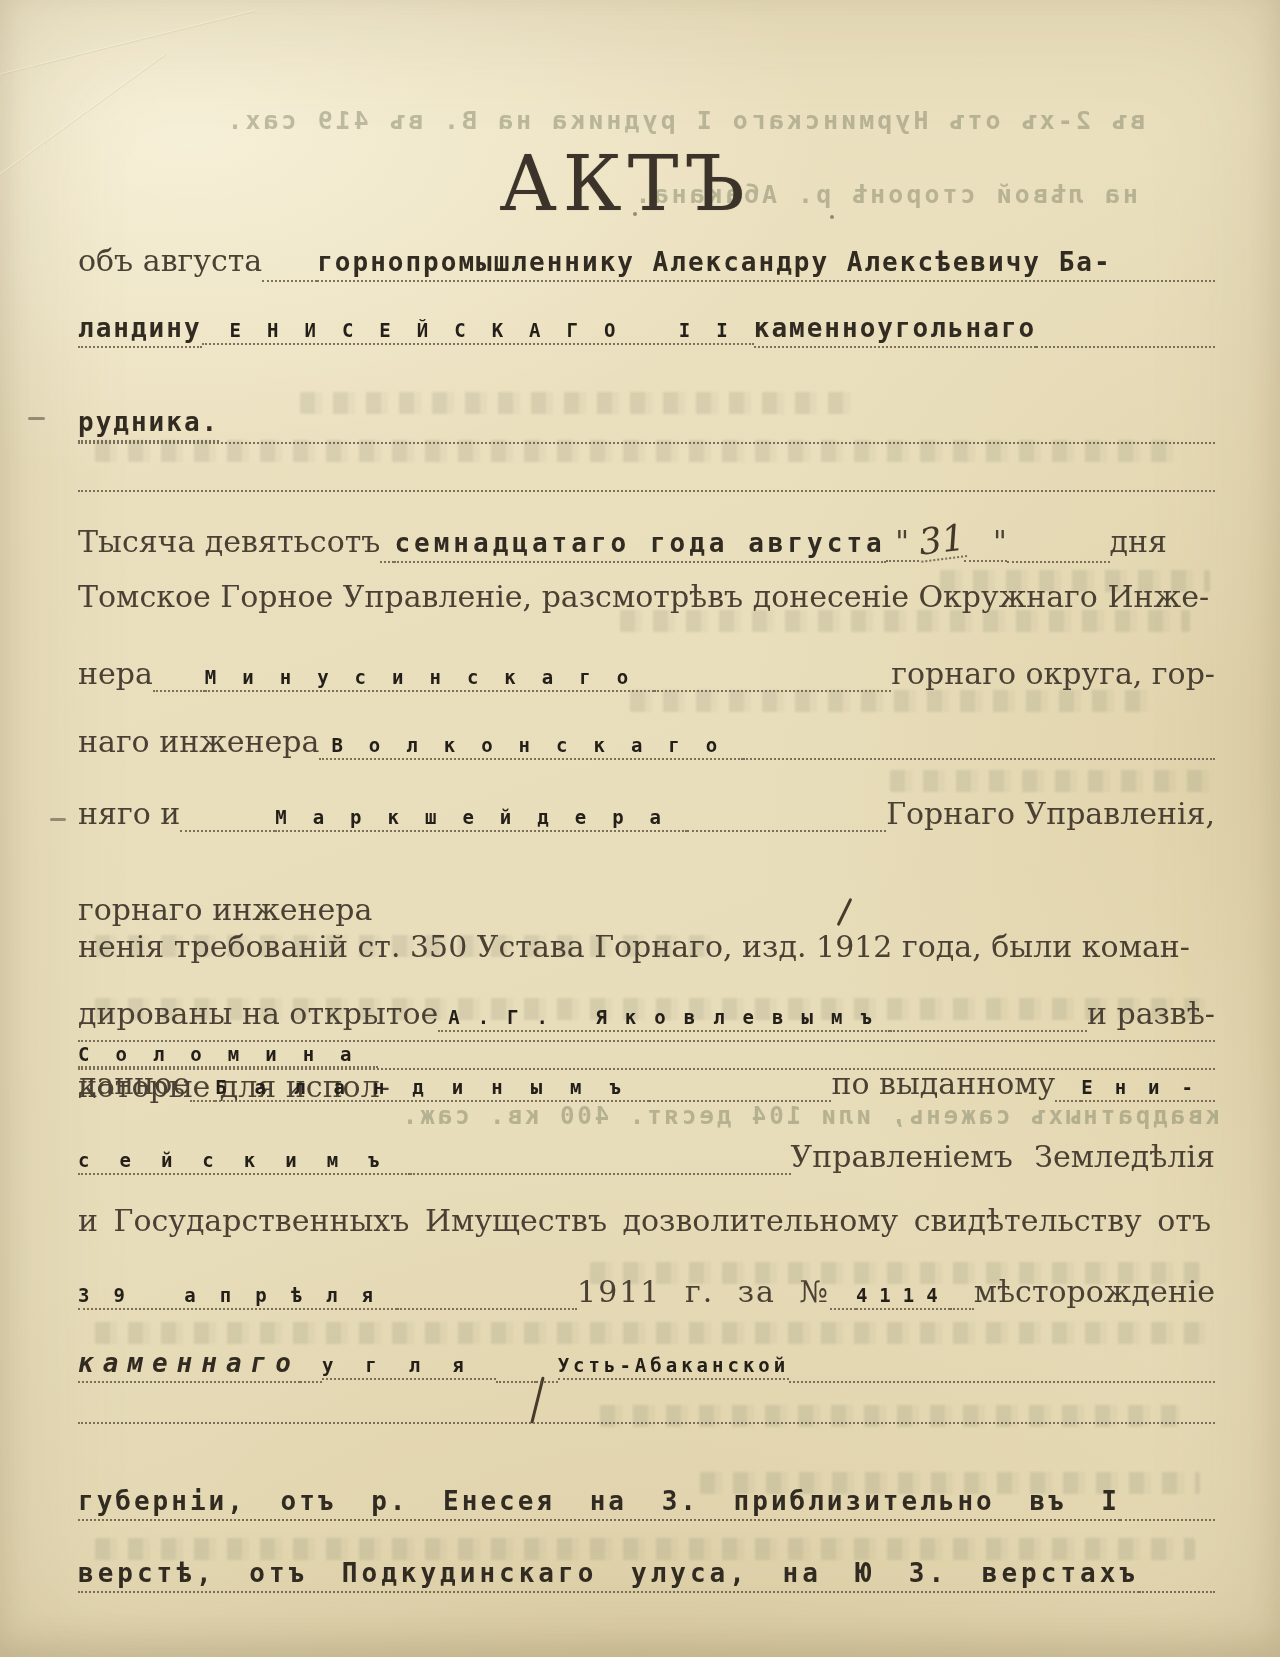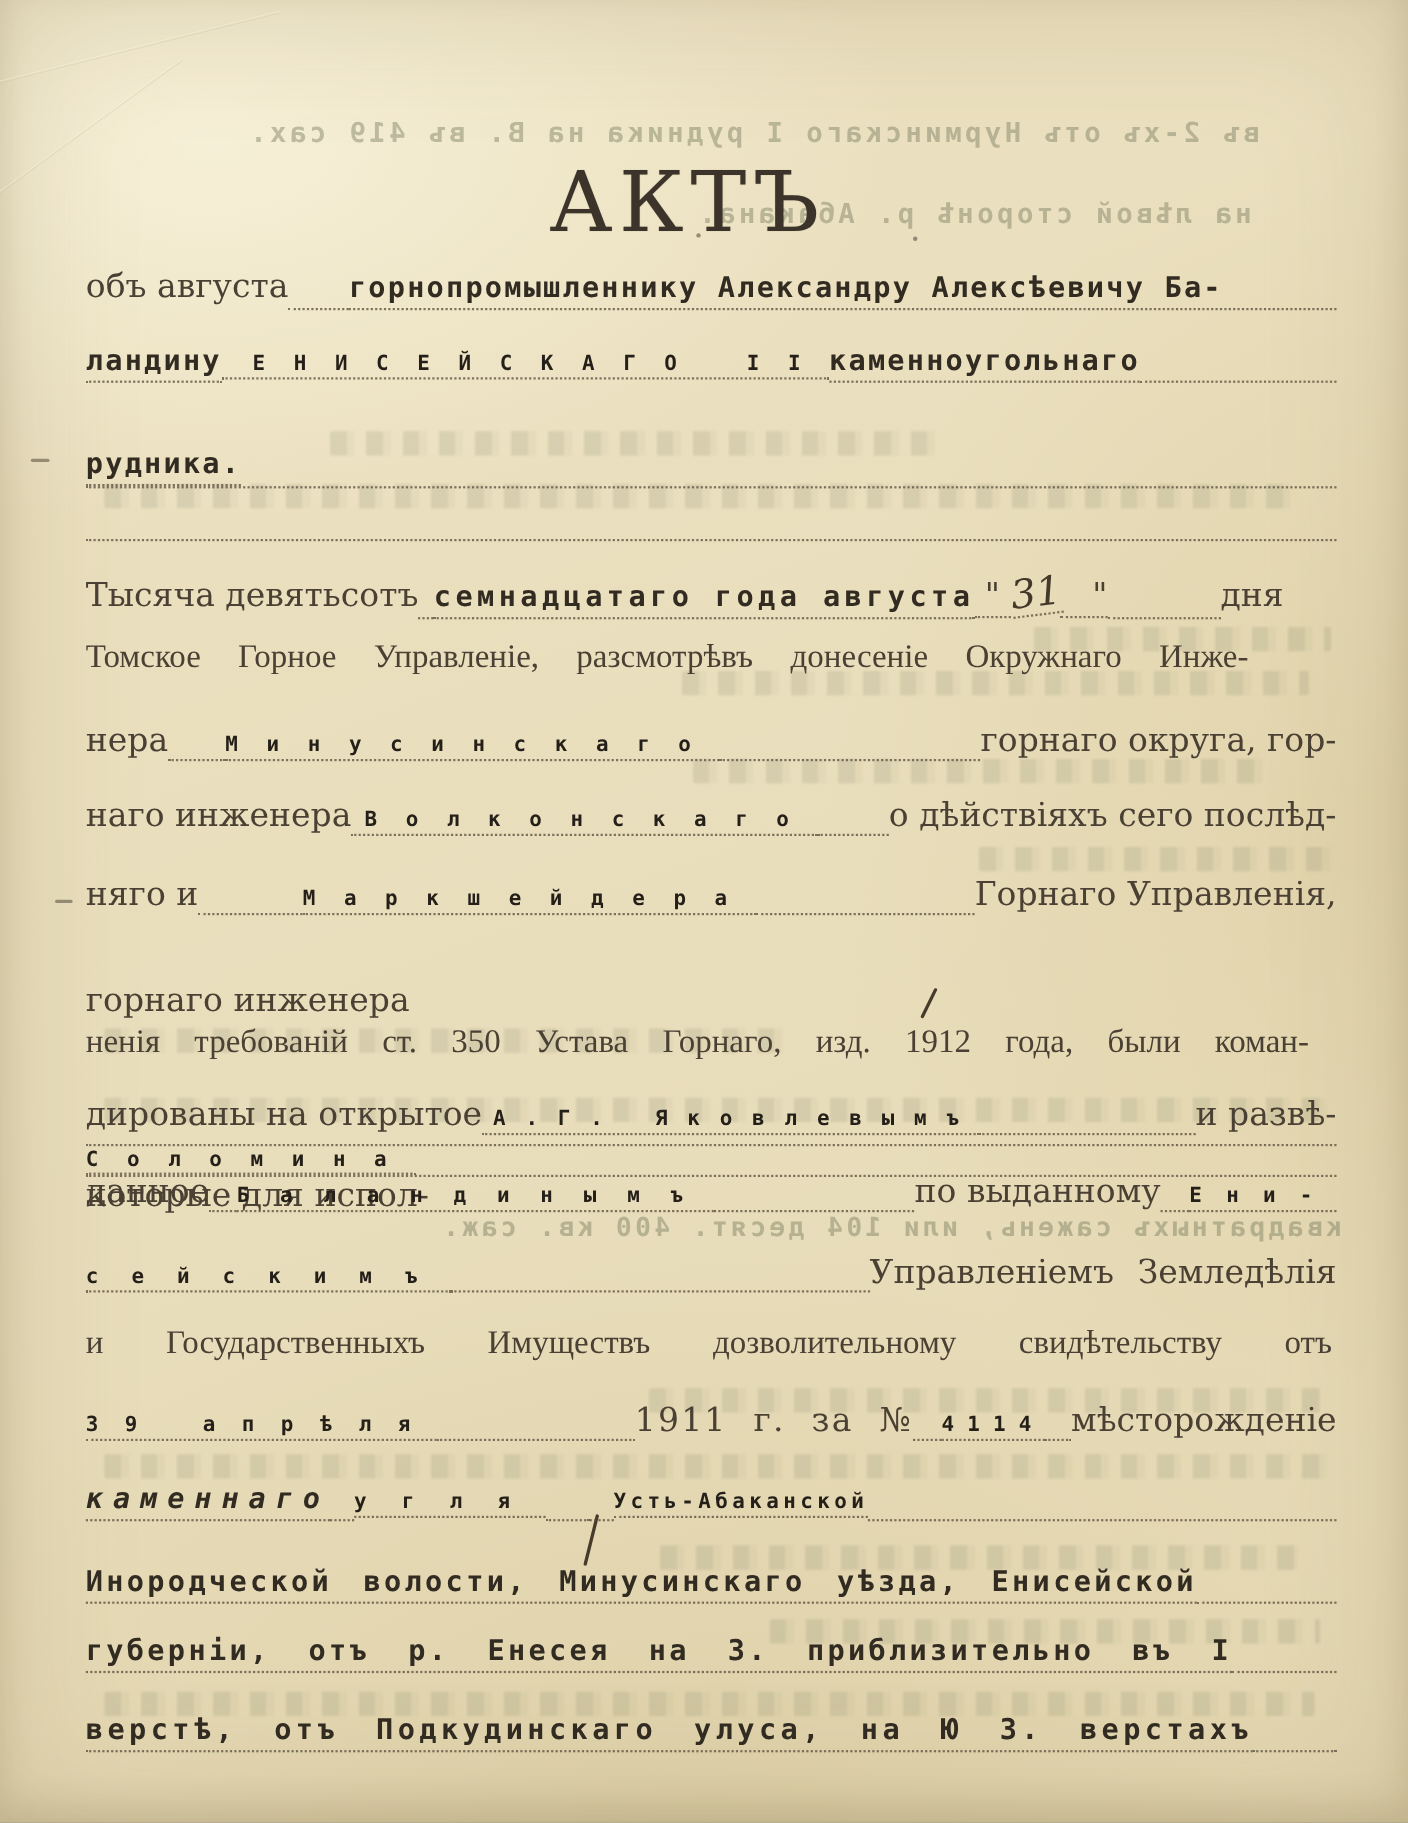--- a/index.html
+++ b/index.html
@@ -22,21 +22,21 @@
   }
   .line{position:absolute;left:78px;right:65px;display:flex;align-items:baseline;}
   .seg{white-space:pre;}
   .p{font-family:"DejaVu Serif","Liberation Serif",serif;font-size:30px;line-height:1.16;color:#4a4134;}
   .t{font-family:"DejaVu Sans Mono","Liberation Mono",monospace;font-weight:bold;font-size:26px;line-height:1.3;letter-spacing:2px;color:#322b22;}
   .ts{font-family:"DejaVu Sans Mono","Liberation Mono",monospace;font-weight:bold;font-size:19px;line-height:1.3;letter-spacing:26px;color:#241f18;}
   .h{font-family:"DejaVu Serif","Liberation Serif",serif;font-style:italic;font-size:36px;line-height:1;color:#43392b;display:inline-block;transform:rotate(-7deg);}
   .u{border-bottom:2px dotted rgba(96,84,66,.8);}
   .g{min-width:6px;}
   .g.u{align-self:stretch;}
-  .j{flex:1;text-align:justify;text-align-last:justify;font-family:Liberation Serif, serif;}
+  .j{flex:1;text-align:justify;text-align-last:justify;}
   
   .line-3{height:37px;}
   .line-4{padding-right:48px;}
   .line-5{padding-right:80px;}
   .line-10{padding-right:25px;}
   .line-14{padding-right:4px;}
   .s0-1{flex:0 0 55px;} .s0-2{flex:1;letter-spacing:2px;}
   .s1-1{padding-left:28px;} .s1-3{flex:1;}
   .s2-1{flex:1;}
   .s3-0{flex:1;}
@@ -143,21 +143,20 @@
         <span class="seg p s6-0">нера</span>
         <span class="seg g u s6-1"></span>
         <span class="seg ts u s6-2">Минусинскаго</span>
         <span class="seg g u s6-3"></span>
         <span class="seg p s6-4">горнаго округа, гор-</span>
       </div>
       <div class="line line-7" style="top: 725px;">
         <span class="seg p s7-0">наго инженера</span>
         <span class="seg ts u s7-1">Волконскаго</span>
         <span class="seg g u s7-2"></span>
-        <span class="seg p s7-3">о дѣйствіяхъ сего послѣд-</span>
       </div>
       <div class="line line-8" style="top: 797px;">
         <span class="seg p s8-0">няго и</span>
         <span class="seg g u s8-1"></span>
         <span class="seg ts u s8-2">Маркшейдера</span>
         <span class="seg g u s8-3"></span>
         <span class="seg p s8-4">Горнаго Управленія,</span>
       </div>
       <div class="line line-9" style="top: 893px; flex-direction: column;">
         <span class="seg p s9-0">горнаго инженера</span>
@@ -204,21 +203,20 @@
       <div class="line line-16" style="top: 1347px;">
         <span class="seg t u s16-0">каменнаго</span>
         <span class="seg g u s16-1"></span>
         <span class="seg ts u s16-2">угля</span>
         <span class="seg g u s16-3"></span>
         <span class="seg g u s16-5"></span>
         <span class="seg ts u s16-6">Усть-Абаканской</span>
         <span class="seg g u s16-7"></span>
       </div>
       <div class="line line-17" style="top: 1422px;">
-        <span class="seg t u s17-0">Инородческой волости, Минусинскаго уѣзда, Енисейской</span>
         <span class="seg g u s17-1"></span>
       </div>
       <div class="line line-18" style="top: 1485px;">
         <span class="seg t u s18-0">губерніи, отъ р. Енесея на З. приблизительно въ I</span>
         <span class="seg g u s18-1"></span>
       </div>
       <div class="line line-19" style="top: 1557px;">
         <span class="seg t u s19-0">верстѣ, отъ Подкудинскаго улуса, на Ю З. верстахъ</span>
         <span class="seg g u s19-1"></span>
       </div>

